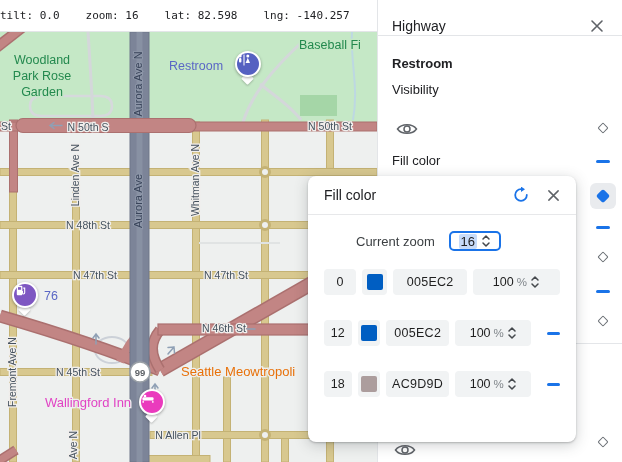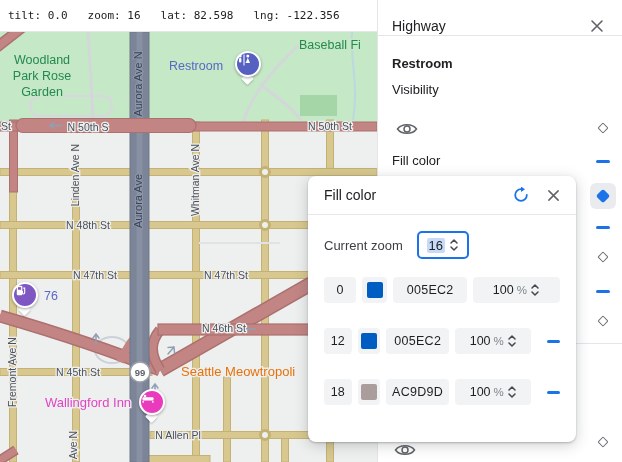--- a/index.html
+++ b/index.html
@@ -2,22 +2,22 @@
 <html><head>
 <meta charset="utf-8">
 <style>
   html,body{margin:0;padding:0;background:#fff;}
   *{box-sizing:border-box;}
   .screen{position:relative;width:622px;height:462px;overflow:hidden;background:#fff;
           font-family:"Liberation Sans",sans-serif;color:#202124;}
 
   
   .topbar{position:absolute;left:0;top:0;width:377px;height:32px;background:#fff;
-          border-bottom:1px solid #e3e5e8;display:flex;align-items:center;gap:20px;
-          padding-left:8px;font-family:"DejaVu Sans Mono",monospace;font-size:11px;color:#202124;}
+          border-bottom:1px solid #e3e5e8;display:flex;align-items:center;gap:26px;
+          font-family:"DejaVu Sans Mono",monospace;font-size:11px;color:#202124;}
 
   
   .map{position:absolute;left:0;top:32px;width:377px;height:430px;overflow:hidden;background:#eef0ef;}
   .map svg{position:absolute;left:0;top:0;}
   .lbl{font-family:"Liberation Sans",sans-serif;font-size:10.5px;font-weight:500;fill:#46525e;
        stroke:#f0eeec;stroke-width:2.6px;paint-order:stroke;text-anchor:middle;}
   .vlbl{font-family:"Liberation Sans",sans-serif;font-size:10.5px;font-weight:500;fill:#46525e;
        stroke:#f0eeec;stroke-width:2.6px;paint-order:stroke;text-anchor:middle;}
   .aurlbl{font-family:"Liberation Sans",sans-serif;font-size:11px;font-weight:500;fill:#39445a;
        stroke:#8d96a8;stroke-width:2px;paint-order:stroke;text-anchor:middle;}
@@ -49,23 +49,23 @@
   .panel-divider{position:absolute;left:0;right:0;height:1px;background:#e4e6e9;}
 
   
   .dialog{position:absolute;left:308px;top:176px;width:268px;height:266px;background:#fff;
           border-radius:8px;z-index:10;
           box-shadow:0 1px 2px rgba(60,64,67,.3),0 3px 14px rgba(60,64,67,.25);}
   .dlg-header{height:38px;display:flex;align-items:center;padding:0 14px 0 16px;gap:14px;}
   .dlg-title{flex:1;font-size:14px;color:#202124;}
   .dlg-divider{height:1px;background:#e7e8ea;}
   .dlg-body{padding:0 16px;position:relative;}
-  .zoomrow{margin-top:16px;display:flex;align-items:center;}
+  .zoomrow{margin-top:16px;display:flex;align-items:center;margin-left:32px;}
   .zoomrow .zlabel{font-size:13px;color:#3c4043;}
-  .spinner{margin-left:14px;width:52px;height:28px;border:2px solid #1a73e8;border-radius:5px;
+  .spinner{margin-left:14px;width:52px;height:20px;border:2px solid #1a73e8;border-radius:5px;
            display:flex;align-items:center;justify-content:center;gap:4px;}
   .spinner .val{font-size:13px;color:#202124;background:#c7dbf9;padding:0 2px;border-radius:2px;}
   .kz-row{display:flex;align-items:center;margin-top:25px;height:26px;}
   .kz-row.first{margin-top:18px;}
   .chip{background:#f1f3f4;border-radius:4px;height:26px;display:flex;align-items:center;
         justify-content:center;font-size:12.5px;color:#1f1f1f;}
   .chip.zoomv{width:32px;}
   .chip.swatch{width:26px;margin-left:6px;}
   .chip.swatch .sq{width:16px;height:16px;border-radius:2px;}
   .chip.hex{width:74px;margin-left:6px;letter-spacing:.3px;}
@@ -78,21 +78,21 @@
 </style>
 </head>
 <body>
 
 <div class="screen">
 
   <div class="topbar">
     <span>tilt: 0.0</span>
     <span>zoom: 16</span>
     <span>lat: 82.598</span>
-    <span>lng: -122.356</span>
+    <span>lng: -140.257</span>
   </div>
 
   <div class="map">
     <svg width="377" height="430" viewBox="0 0 377 430">
 
       <rect x="0" y="0" width="377" height="430" fill="#eef0ef"></rect>
 
       <rect x="0" y="0" width="377" height="90" fill="#c5e8c6"></rect>
       <rect x="300" y="63" width="37" height="21" fill="#a5d6a7"></rect>
 

